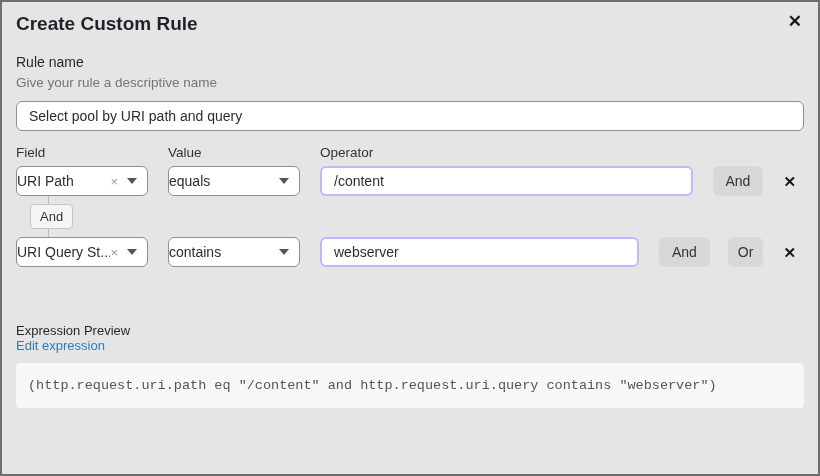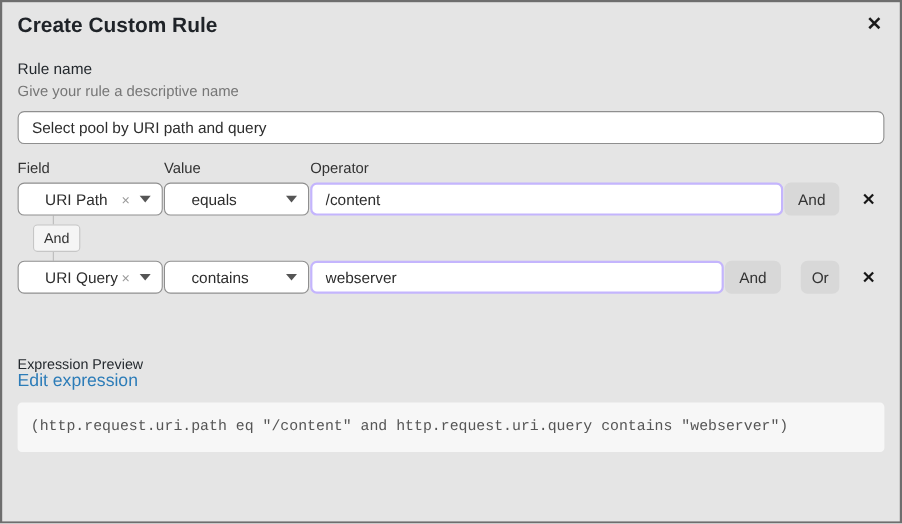--- a/index.html
+++ b/index.html
@@ -65,37 +65,37 @@
   
   .match-heading {
     margin-top: 44px;
     font-size: 14.5px;
     font-weight: 700;
     color: #1f2328;
   }
   .cols-grid {
     display: grid;
     grid-template-columns: 132px 132px 1fr auto;
-    column-gap: 1px;
+    column-gap: 20px;
     align-items: center;
   }
   .labels-row {
     margin-top: 14px;
     font-size: 13.5px;
     color: #333;
   }
   .cond-row { margin-top: 6px; }
   .cond-row.second { margin-top: 0; }
   .select-box {
     display: flex;
     align-items: center;
     height: 30px;
     border: 1px solid #8f8f8f;
     border-radius: 6px;
-    padding: 0 10px 0 24px;
+    padding: 0 10px 0 0;
     background: #fff;
     cursor: pointer;
     min-width: 0;
   }
   .select-box .sel-text {
     flex: 1;
     font-size: 14px;
     color: #2d2d2d;
     white-space: nowrap;
     overflow: hidden;
@@ -175,21 +175,21 @@
   
   .preview-header {
     margin-top: 56px;
     display: flex;
     justify-content: space-between;
     align-items: baseline;
     flex-direction: column;
   }
   .preview-label { font-size: 13px; color: #24292e; }
   .edit-link {
-    font-size: 16px;
+    font-size: 13px;
     color: #2c7cb8;
     text-decoration: none;
     cursor: pointer;
   }
   .code-block {
     margin-top: 10px;
     background: #f7f7f7;
     border-radius: 4px;
     padding: 15px 12px;
     font-family: "Liberation Mono", monospace;

